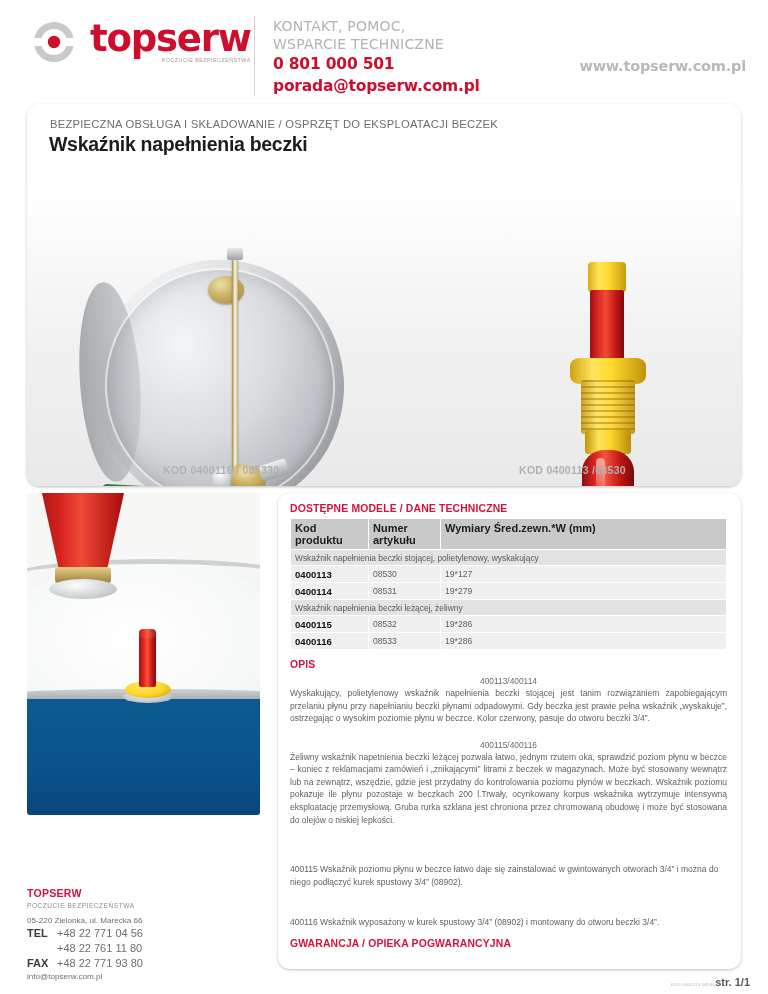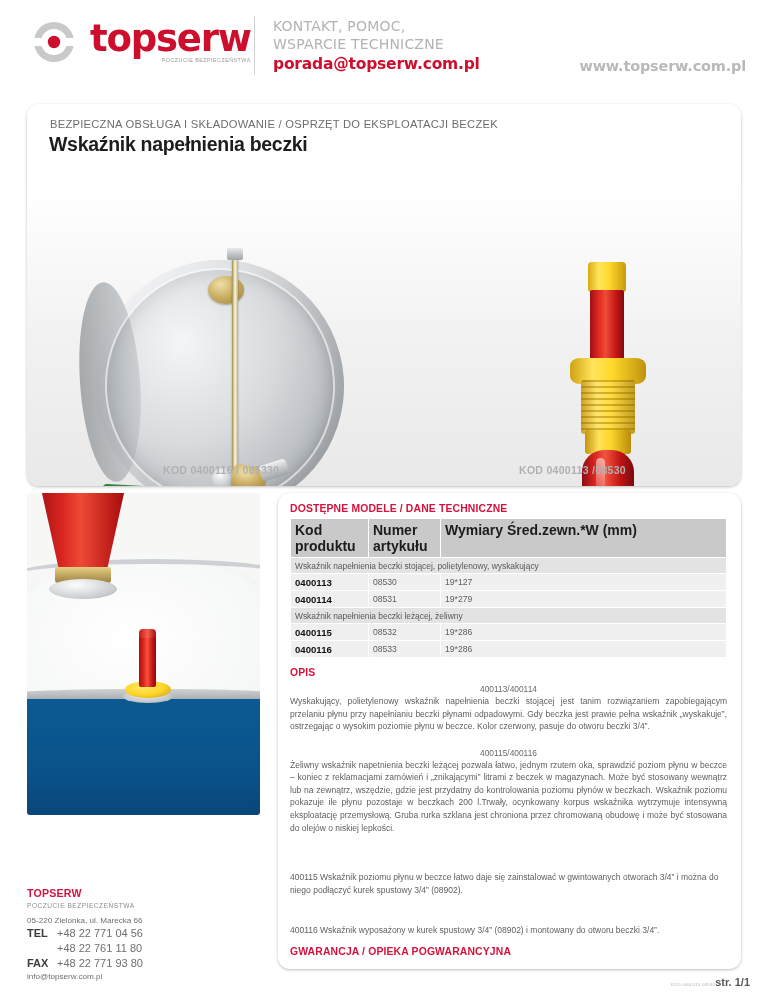--- a/index.html
+++ b/index.html
@@ -353,21 +353,21 @@
     table-layout: fixed;
   }
   table.spec th {
     background: #c9c9c9;
     color: #1c1c1c;
     font-weight: bold;
     text-align: left;
     padding: 3px 4px;
     border: 1px solid #ffffff;
     vertical-align: top;
-    font-size: 14px;
+    font-size: 11px;
   }
   table.spec td {
     border: 1px solid #ffffff;
     padding: 2.5px 4px;
     color: #5e5e5e;
     background: #f0f0f0;
     vertical-align: middle;
   }
   table.spec tr.group td {
     background: #e3e3e3;
@@ -450,20 +450,21 @@
     </div>
     <div class="logo-wordmark">
       <span class="logo-text">topserw</span>
       <span class="logo-tag">POCZUCIE BEZPIECZEŃSTWA</span>
     </div>
   </div>
 
   <div class="contact-block">
     <div class="contact-small">KONTAKT, POMOC,</div>
     <div class="contact-small">WSPARCIE TECHNICZNE</div>
+    <div class="contact-strong">0 801 000 501</div>
     <div class="contact-strong">porada@topserw.com.pl</div>
   </div>
 
   <div class="site-url">www.topserw.com.pl</div>
 </div>
 
 <div class="panel hero-panel">
   <div class="hero-kicker">BEZPIECZNA OBSŁUGA I SKŁADOWANIE / OSPRZĘT DO EKSPLOATACJI BECZEK</div>
   <div class="hero-title">Wskaźnik napełnienia beczki</div>
 

